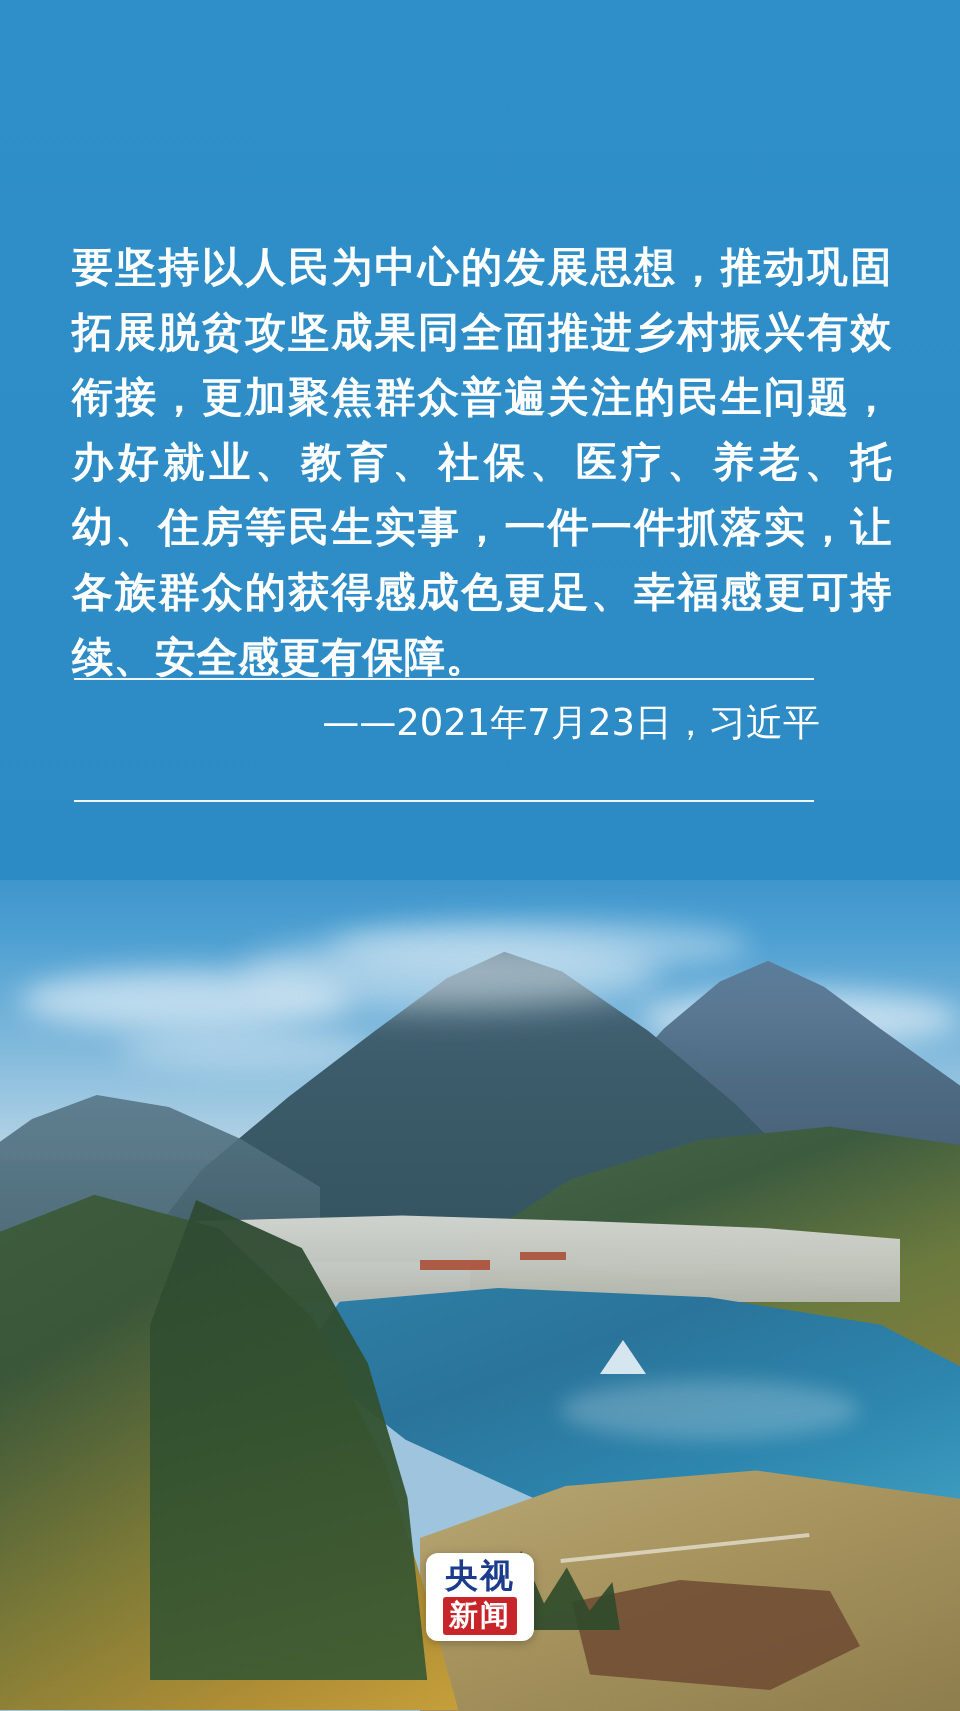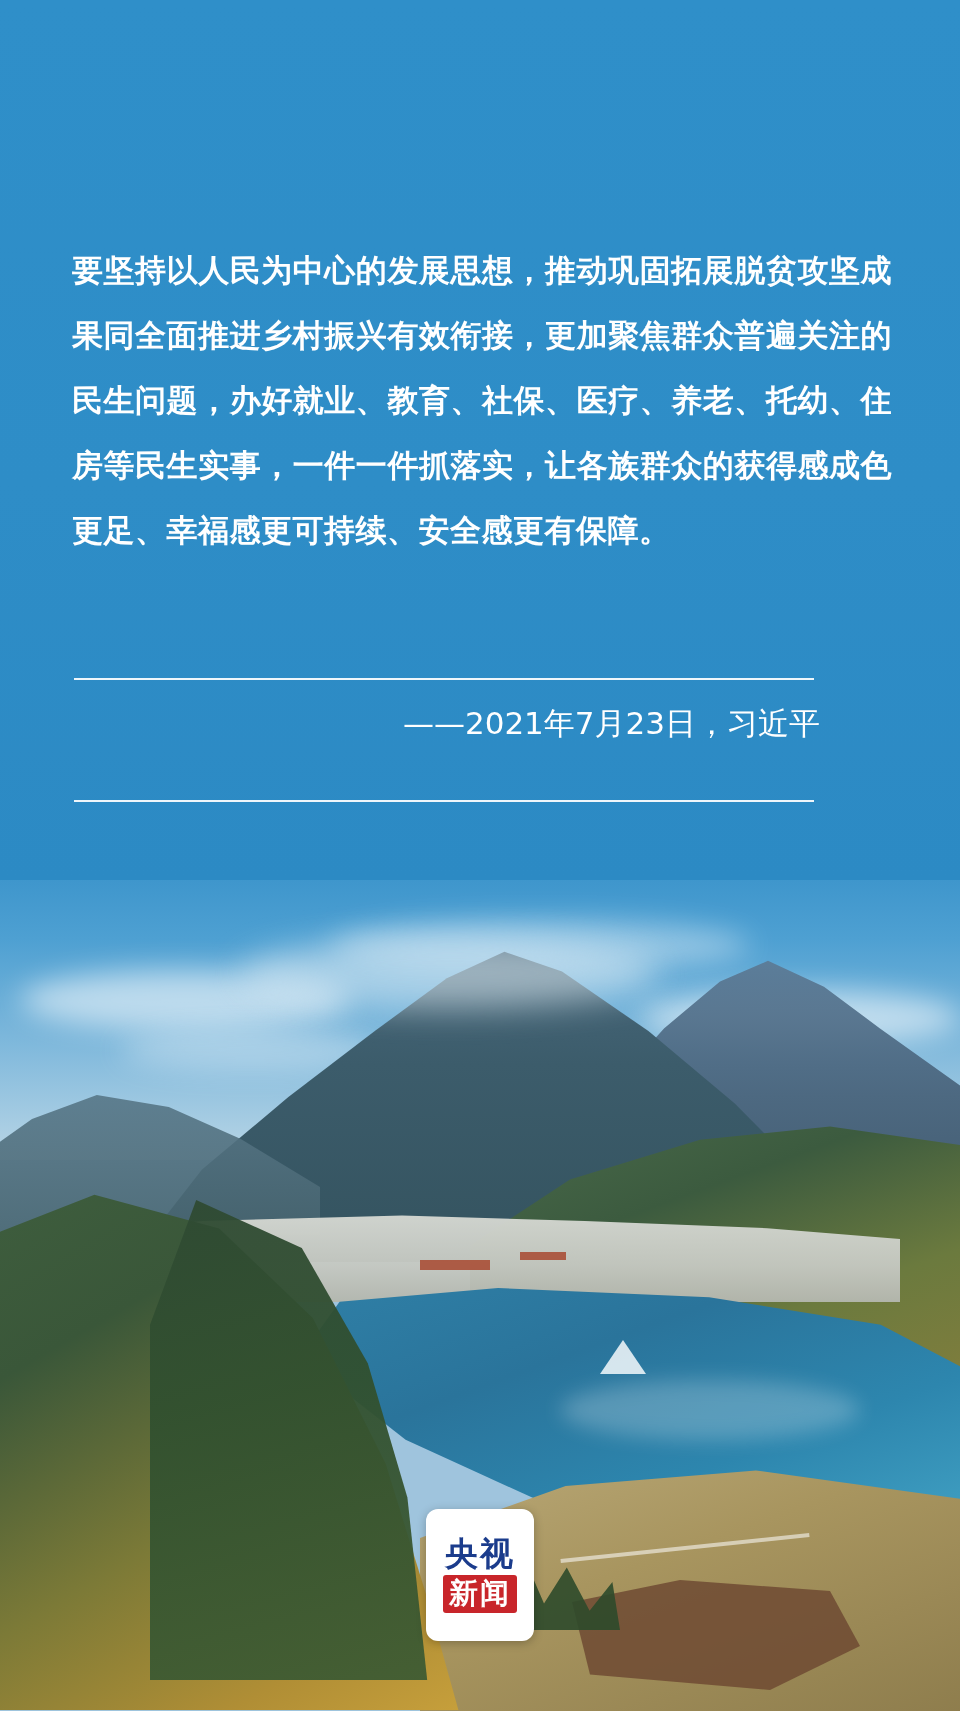--- a/index.html
+++ b/index.html
@@ -29,46 +29,46 @@
     box-sizing: border-box;
     padding: 0;
     z-index: 3;
   }
   .quote-text {
     position: absolute;
     left: 72px;
     top: 238px;
     width: 820px;
     color: #ffffff;
-    font-size: 31px;
+    font-size: 41px;
     line-height: 65px;
     font-weight: 700;
     letter-spacing: 0.5px;
     text-align: justify;
-    font-family: Liberation Sans, sans-serif;
+    font-family: Liberation Mono, monospace;
   }
   .rule {
     position: absolute;
     left: 74px;
     width: 740px;
     height: 2px;
     background: #ffffff;
     opacity: 0.92;
   }
   .rule-top { top: 678px; }
   .rule-bottom { top: 800px; }
 
   .attribution {
     position: absolute;
     right: 140px;
     top: 700px;
     width: 620px;
     text-align: right;
     color: #ffffff;
-    font-size: 31px;
+    font-size: 37px;
     line-height: 46px;
     font-weight: 400;
     font-family: "DejaVu Sans", "Liberation Serif", serif;
   }
   .attribution .line2 {
     display: block;
   }
 
   
   .photo {
@@ -232,21 +232,21 @@
     opacity: .9;
   }
 
   
   .logo {
     position: absolute;
     left: 50%;
     transform: translateX(-50%);
     bottom: 70px;
     width: 108px;
-    height: 132px;
+    height: 88px;
     background: #ffffff;
     border-radius: 12px;
     box-shadow: 0 2px 10px rgba(0,0,0,0.25);
     z-index: 6;
     display: flex;
     flex-direction: column;
     align-items: center;
     justify-content: center;
     gap: 4px;
   }

